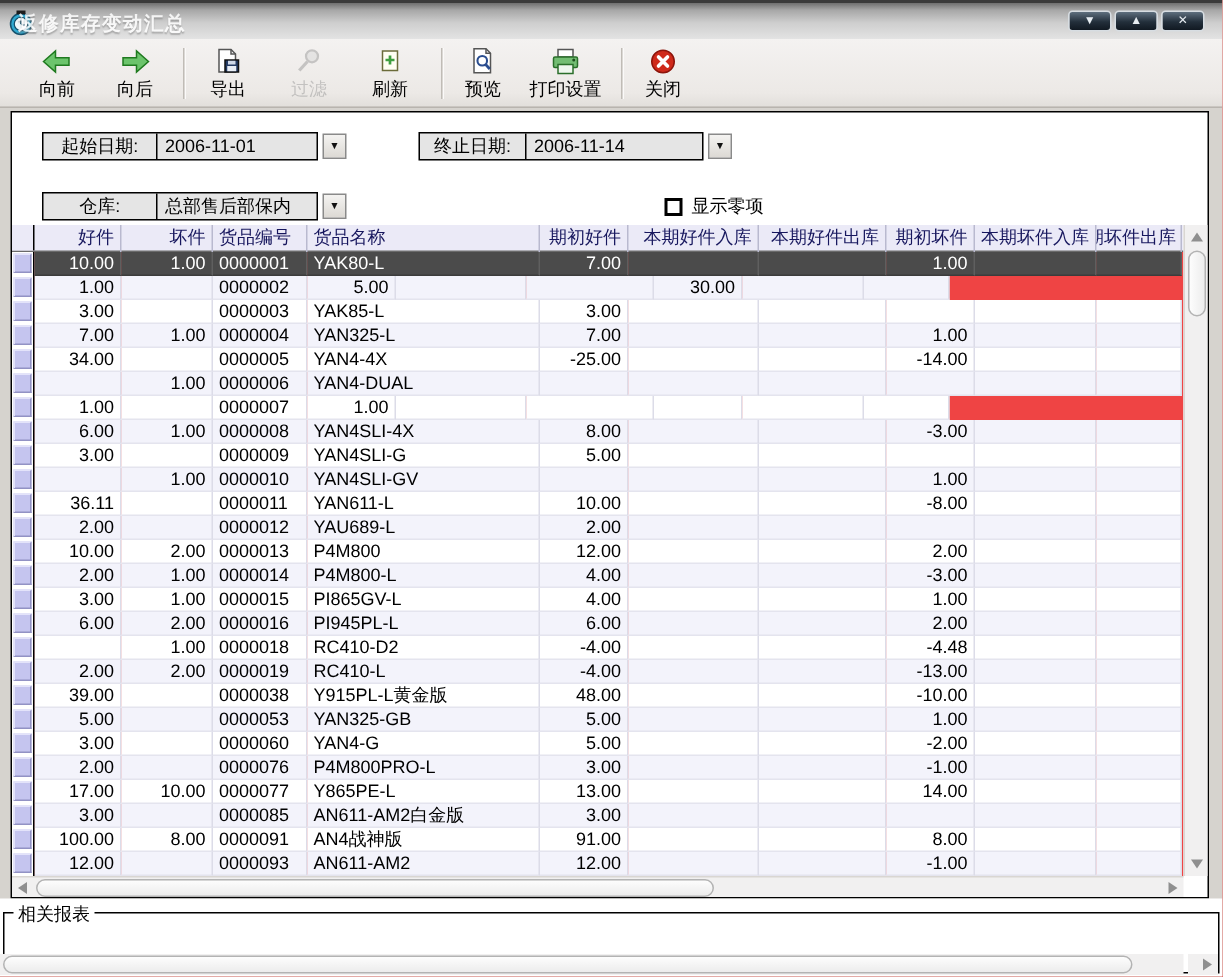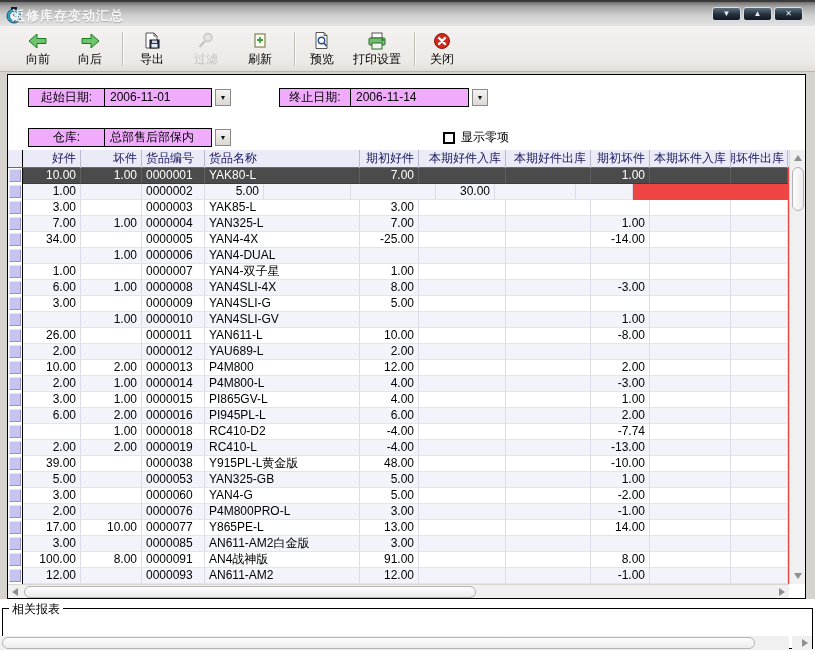--- a/index.html
+++ b/index.html
@@ -27,21 +27,21 @@
   .tbtn .tlabel { font-size:12px; line-height:14px; }
   .tbtn.disabled { opacity:.5; }
   .tbtn.disabled .tlabel { color:#9a9a9a; }
   .tsep { position:absolute; top:6px; width:2px; height:34px; border-left:1px solid #c0bcb6; border-right:1px solid #fbfaf9; }
 
   
   .content-frame { position:absolute; left:7px; top:74px; width:799px; height:525px;
     background:#fff; border:1px solid #000; }
 
   
-  .fbox { position:absolute; height:19px; border:1px solid #000; background:#f0abfc; display:flex; }
+  .fbox { position:absolute; height:19px; border:1px solid #000; background:#e5e5e5; display:flex; }
   .fbox .flabel { border-right:1px solid #000; text-align:center; line-height:17px; font-size:12px; }
   .fbox .fvalue { line-height:17px; padding-left:5px; font-size:12px; }
   .ddbtn { position:absolute; width:16px; height:17px; background:linear-gradient(180deg,#f4f3f1,#dcd9d4);
     border:1px solid #8a8a8a; text-align:center; line-height:15px; font-size:7px; color:#111; cursor:default; }
   .chkwrap { position:absolute; display:flex; align-items:center; gap:6px; }
   .chk { width:12px; height:12px; border:2px solid #000; background:#fff; }
 
   
   .grid-header { position:absolute; left:0; top:75px; width:781px; height:18px; display:flex;
     background:#EBEAF7; border-bottom:1px solid #6a6a6a; }
@@ -318,21 +318,20 @@
           <div class="c r" style="width:81px"></div>
           <div class="c r" style="width:57px"></div>
         </div>
         <div class="grid-row">
           <div class="ind">
             <span></span>
           </div>
           <div class="c r" style="width:58px">1.00</div>
           <div class="c r" style="width:61px"></div>
           <div class="c l" style="width:63px">0000007</div>
-          <div class="c l" style="width:155px">YAN4-双子星</div>
           <div class="c r" style="width:59px">1.00</div>
           <div class="c r" style="width:87px"></div>
           <div class="c r" style="width:85px"></div>
           <div class="c r" style="width:59px"></div>
           <div class="c r" style="width:81px"></div>
           <div class="c r" style="width:57px"></div>
         </div>
         <div class="grid-row alt">
           <div class="ind">
             <span></span>
@@ -375,21 +374,21 @@
           <div class="c r" style="width:87px"></div>
           <div class="c r" style="width:85px"></div>
           <div class="c r" style="width:59px">1.00</div>
           <div class="c r" style="width:81px"></div>
           <div class="c r" style="width:57px"></div>
         </div>
         <div class="grid-row">
           <div class="ind">
             <span></span>
           </div>
-          <div class="c r" style="width:58px">26.00</div>
+          <div class="c r" style="width:58px">36.11</div>
           <div class="c r" style="width:61px"></div>
           <div class="c l" style="width:63px">0000011</div>
           <div class="c l" style="width:155px">YAN611-L</div>
           <div class="c r" style="width:59px">10.00</div>
           <div class="c r" style="width:87px"></div>
           <div class="c r" style="width:85px"></div>
           <div class="c r" style="width:59px">-8.00</div>
           <div class="c r" style="width:81px"></div>
           <div class="c r" style="width:57px"></div>
         </div>
@@ -472,21 +471,21 @@
           <div class="ind">
             <span></span>
           </div>
           <div class="c r" style="width:58px"></div>
           <div class="c r" style="width:61px">1.00</div>
           <div class="c l" style="width:63px">0000018</div>
           <div class="c l" style="width:155px">RC410-D2</div>
           <div class="c r" style="width:59px">-4.00</div>
           <div class="c r" style="width:87px"></div>
           <div class="c r" style="width:85px"></div>
-          <div class="c r" style="width:59px">-7.74</div>
+          <div class="c r" style="width:59px">-4.48</div>
           <div class="c r" style="width:81px"></div>
           <div class="c r" style="width:57px"></div>
         </div>
         <div class="grid-row alt">
           <div class="ind">
             <span></span>
           </div>
           <div class="c r" style="width:58px">2.00</div>
           <div class="c r" style="width:61px">2.00</div>
           <div class="c l" style="width:63px">0000019</div>

